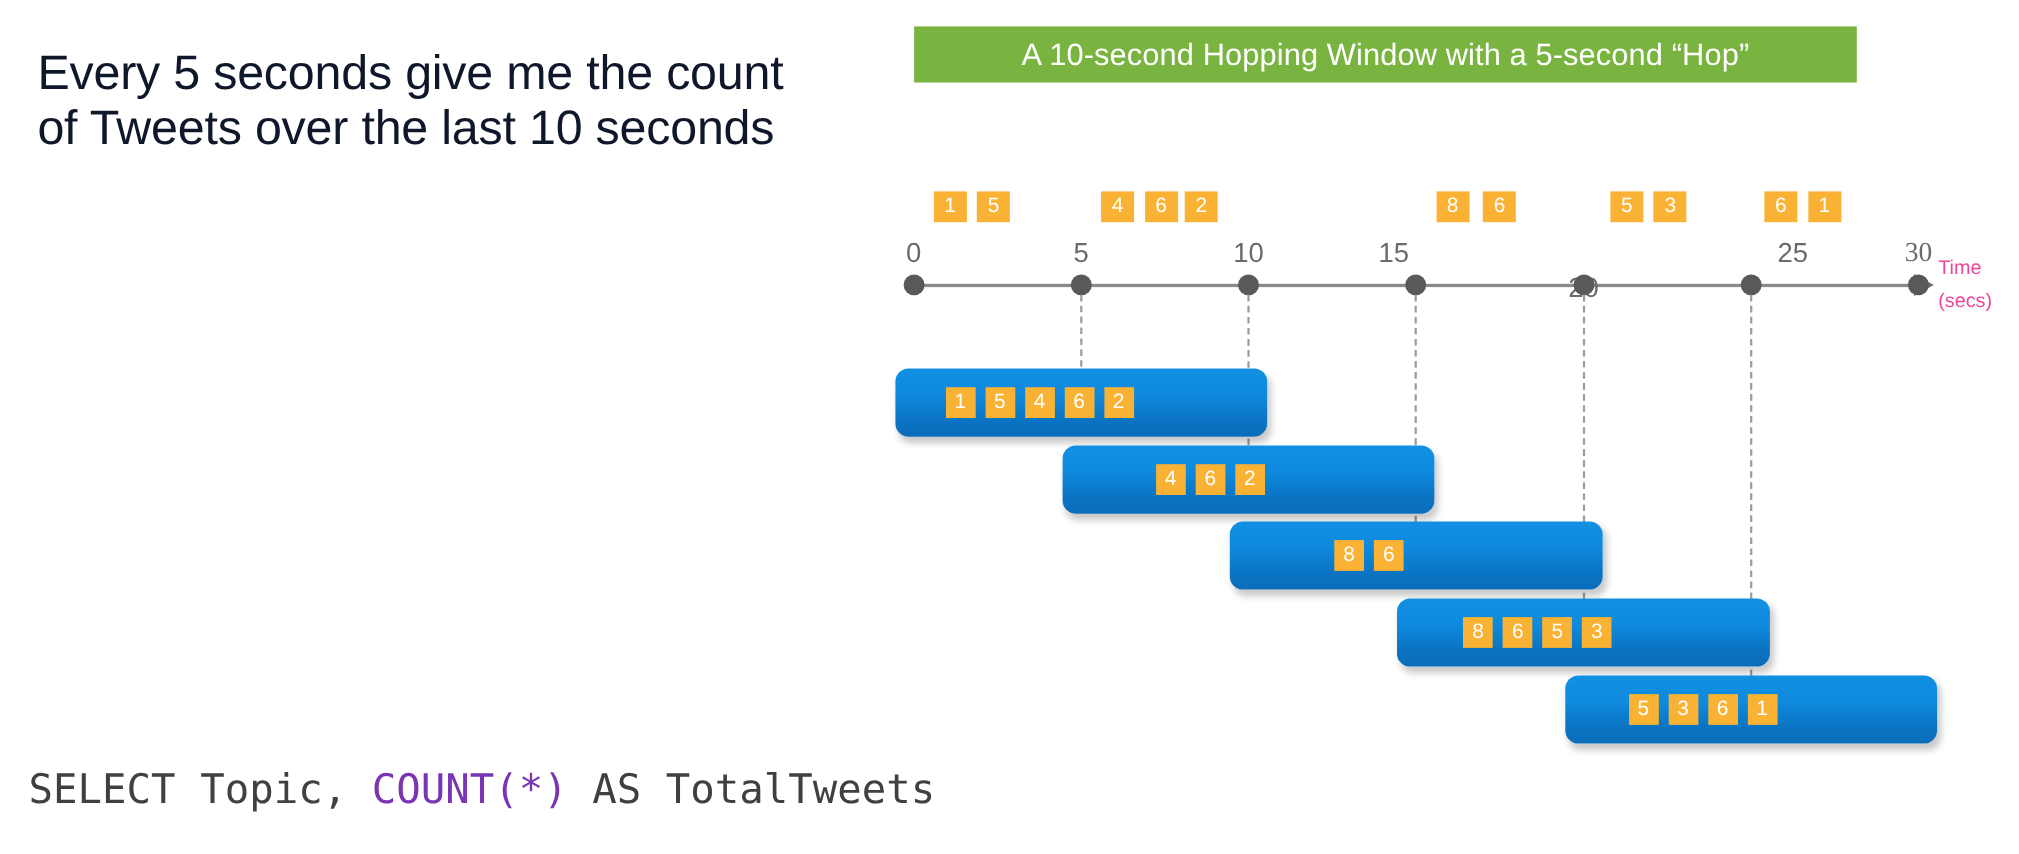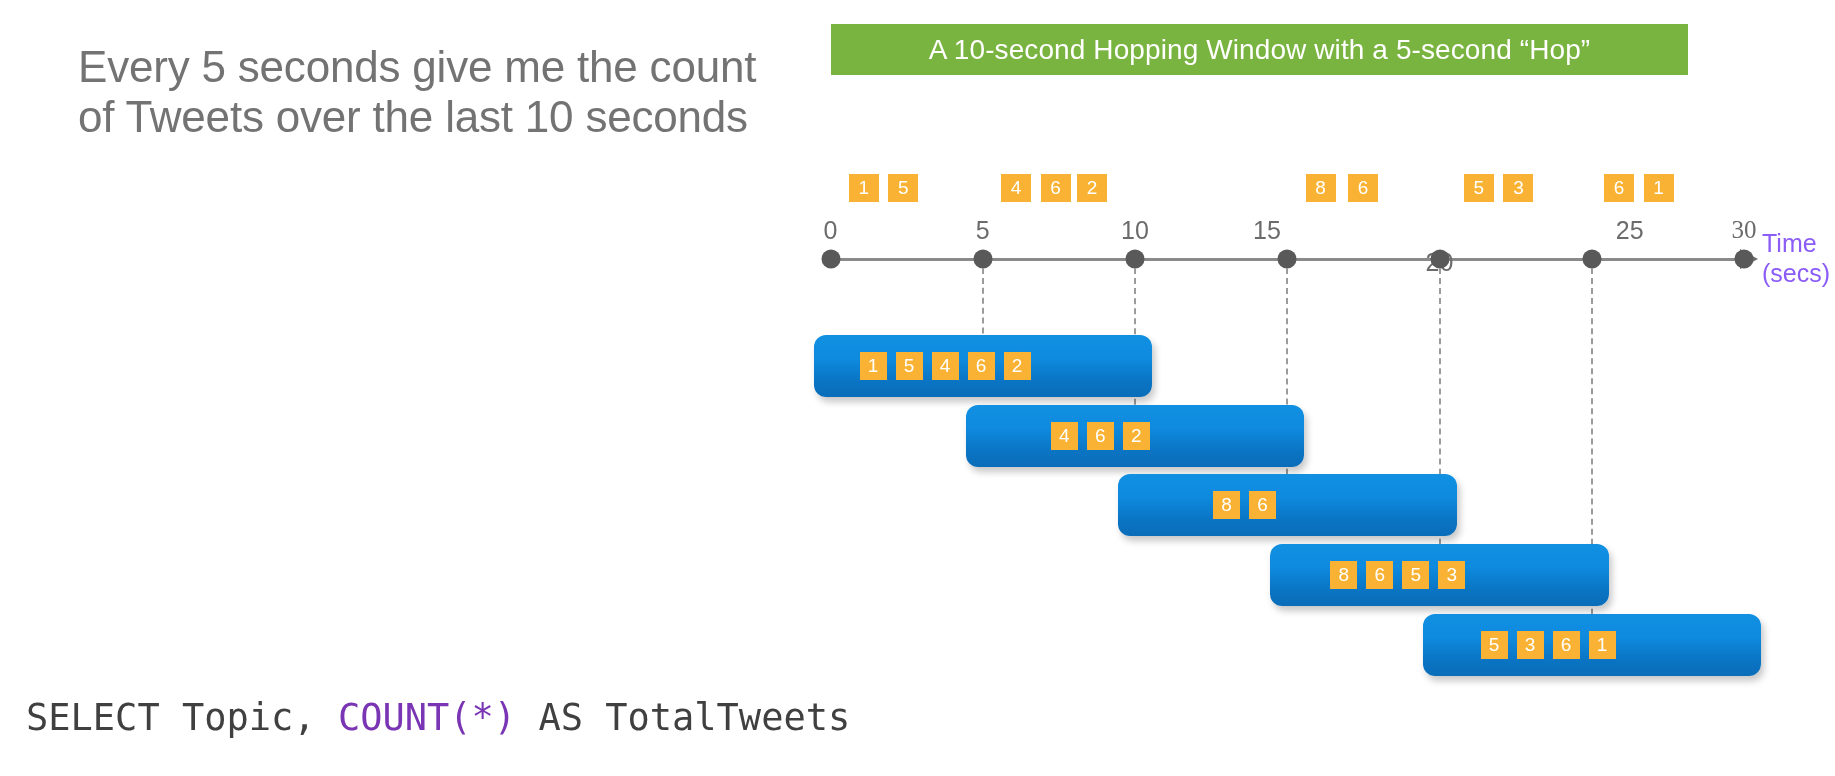--- a/index.html
+++ b/index.html
@@ -20,28 +20,27 @@
     inset: 0;
     background: #ffffff;
   }
 
   
   #headline {
     position: absolute;
     left: 34px;
     top: 42px;
     width: 700px;
-    color: #737373;
+    color: #0f172a;
     font-size: 44px;
     line-height: 50px;
     font-family: "Liberation Sans", sans-serif;
     font-weight: 400;
     letter-spacing: -0.2px;
     white-space: pre-wrap;
-    margin-left: 44px;
   }
 
   
   #banner {
     position: absolute;
     left: 831px;
     top: 24px;
     width: 857px;
     height: 51px;
     background: #7ab440;
@@ -107,22 +106,22 @@
     top: 268px;
     width: 0;
     border-left: 2px dashed #9b9b9b;
     transform: translateX(-50%);
   }
 
   .axis-caption {
     position: absolute;
     left: 1762px;
     top: 228px;
-    color: #8b5cf6;
-    font-size: 25px;
+    color: #ec4899;
+    font-size: 18px;
     line-height: 30px;
     font-family: "Liberation Sans", sans-serif;
   }
 
   
   .event-badge {
     position: absolute;
     width: 30px;
     height: 28px;
     background: #f9b233;

